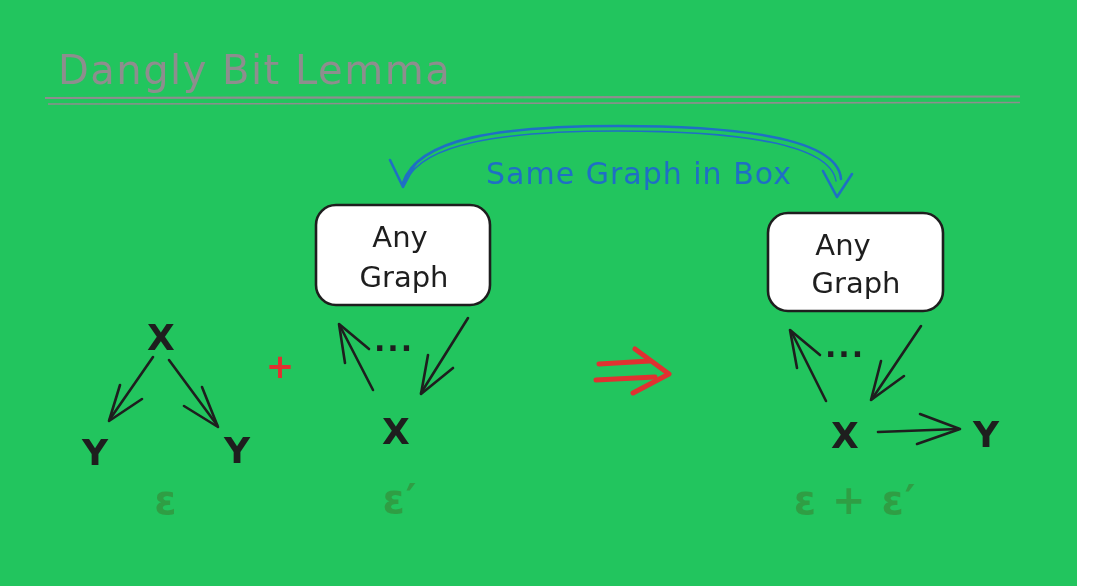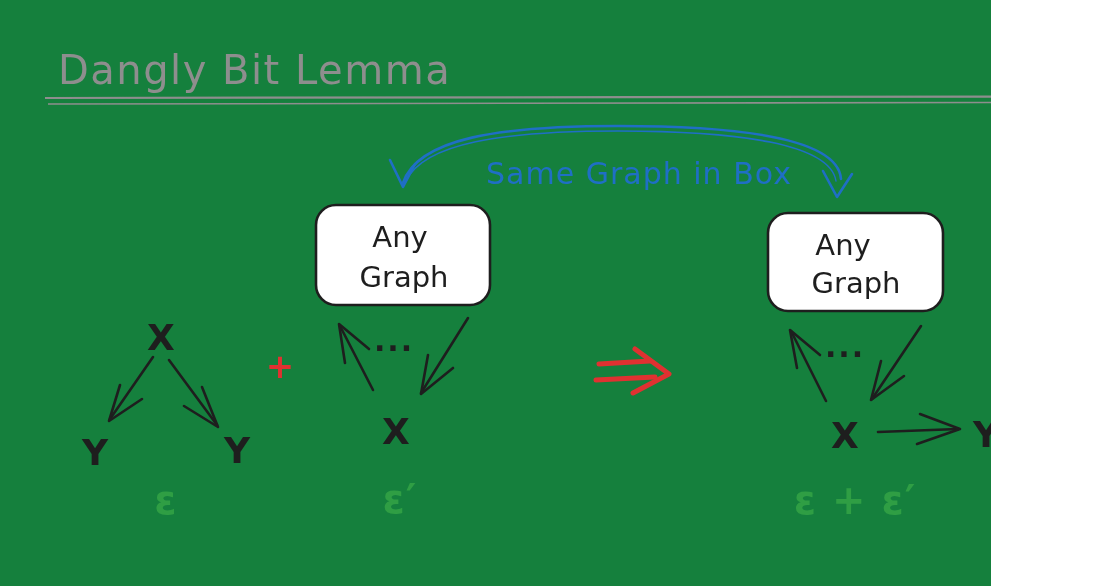--- a/index.html
+++ b/index.html
@@ -1,20 +1,20 @@
 <!DOCTYPE html>
 <html><head>
 <meta charset="utf-8">
 <style>
   html, body { margin: 0; padding: 0; background: #ffffff; }
   .page {
     position: relative;
-    width: 991px;
+    width: 1077px;
     height: 586px;
-    background: #15803d;
+    background: #22c55e;
     font-family: "DejaVu Sans", sans-serif;
     overflow: hidden;
   }
   svg { display: block; }
   text { font-family: "DejaVu Sans", sans-serif; }
 
   .title-text {
     font-size: 40px;
     letter-spacing: 1.5px;
     font-weight: 500;

